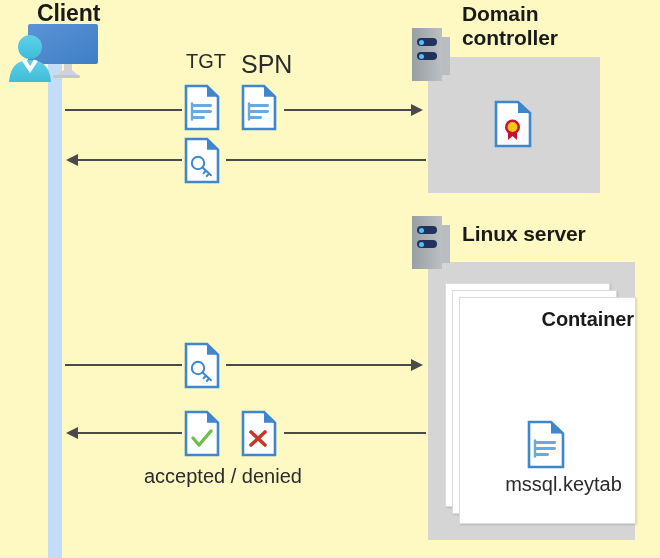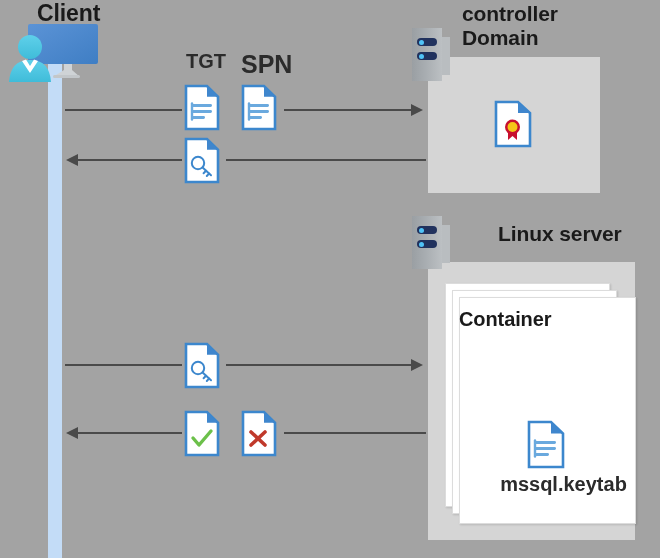--- a/index.html
+++ b/index.html
@@ -7,40 +7,40 @@
     padding: 0;
     background: #ffffff;
   }
   body {
     font-family: "Liberation Sans", sans-serif;
   }
   #canvas {
     position: relative;
     width: 660px;
     height: 558px;
-    background: #a3a3a3;
+    background: #fef9c3;
     overflow: hidden;
   }
   .abs { position: absolute; }
 
   
   .title-bold {
     font-weight: bold;
     color: #1a1a1a;
     line-height: 1.14;
     letter-spacing: -0.1px;
   }
   .label-client   { left: 37px;  top: 0px;   font-size: 23px; }
   .label-dc       { left: 462px; top: 2px;   font-size: 21px; width: 190px; }
-  .label-linux    { left: 462px; top: 222px; font-size: 21px; margin-left: 36px; }
-  .label-container{ left: 459px; top: 308px; font-size: 20px; width: 175px; text-align: left; }
+  .label-linux    { left: 462px; top: 222px; font-size: 21px; }
+  .label-container{ left: 459px; top: 308px; font-size: 20px; width: 175px; text-align: right; }
 
   .plain-text {
     color: #2b2b2b;
-    font-weight: bold;
+    font-weight: normal;
   }
   .label-tgt { left: 186px; top: 50px; font-size: 20px; }
   .label-spn { left: 241px; top: 50px; font-size: 25px; }
   .label-accdenied { left: 144px; top: 465px; font-size: 20px; }
   .label-keytab { left: 459px; top: 473px; font-size: 20px; width: 209px; text-align: center; }
 
   
   .lifeline {
     left: 48px; top: 60px;
     width: 14px; height: 498px;
@@ -149,22 +149,22 @@
 
   <div class="abs" style="left:412px; top:28px;">
     <div class="abs rack-shadow" style="left:30px; top:9px;"></div>
     <div class="abs rack" style="left:0; top:0;">
       <div class="rack-led a"></div>
       <div class="rack-led b"></div>
     </div>
   </div>
 
   <div class="abs title-bold label-dc">
+    <div>Domain</div>
     <div>controller</div>
-    <div>Domain</div>
   </div>
 
   <div class="abs cert-icon">
     <svg viewBox="0 0 38 48" xmlns="http://www.w3.org/2000/svg">
       <path d="M2 2 H24 L36 13 V46 H2 Z" fill="#ffffff" stroke="#3c87cd" stroke-width="2.6"></path>
       <path d="M24 2 L36 13 H24 Z" fill="#3f86cd"></path>
 
       <path d="M14 28 L14 40 L18.5 36 L23 40 L23 28 Z" fill="#c8102e"></path>
 
       <circle cx="18.5" cy="27" r="7.5" fill="#c8102e"></circle>
@@ -297,14 +297,15 @@
     <svg viewBox="0 0 36 47" xmlns="http://www.w3.org/2000/svg">
       <path d="M2 2 H23 L34 12.8 V45 H2 Z" fill="#ffffff" stroke="#3c87cd" stroke-width="2.6"></path>
       <path d="M23 2 L34 12.8 H23 Z" fill="#3f86cd"></path>
       <g stroke="#c0392b" stroke-width="3.6" stroke-linecap="round">
         <path d="M10 22 L24 35"></path>
         <path d="M24 22 L10 35"></path>
       </g>
     </svg>
   </div>
 
+  <div class="abs plain-text label-accdenied">accepted / denied</div>
 
 </div>
 
 </body></html>

